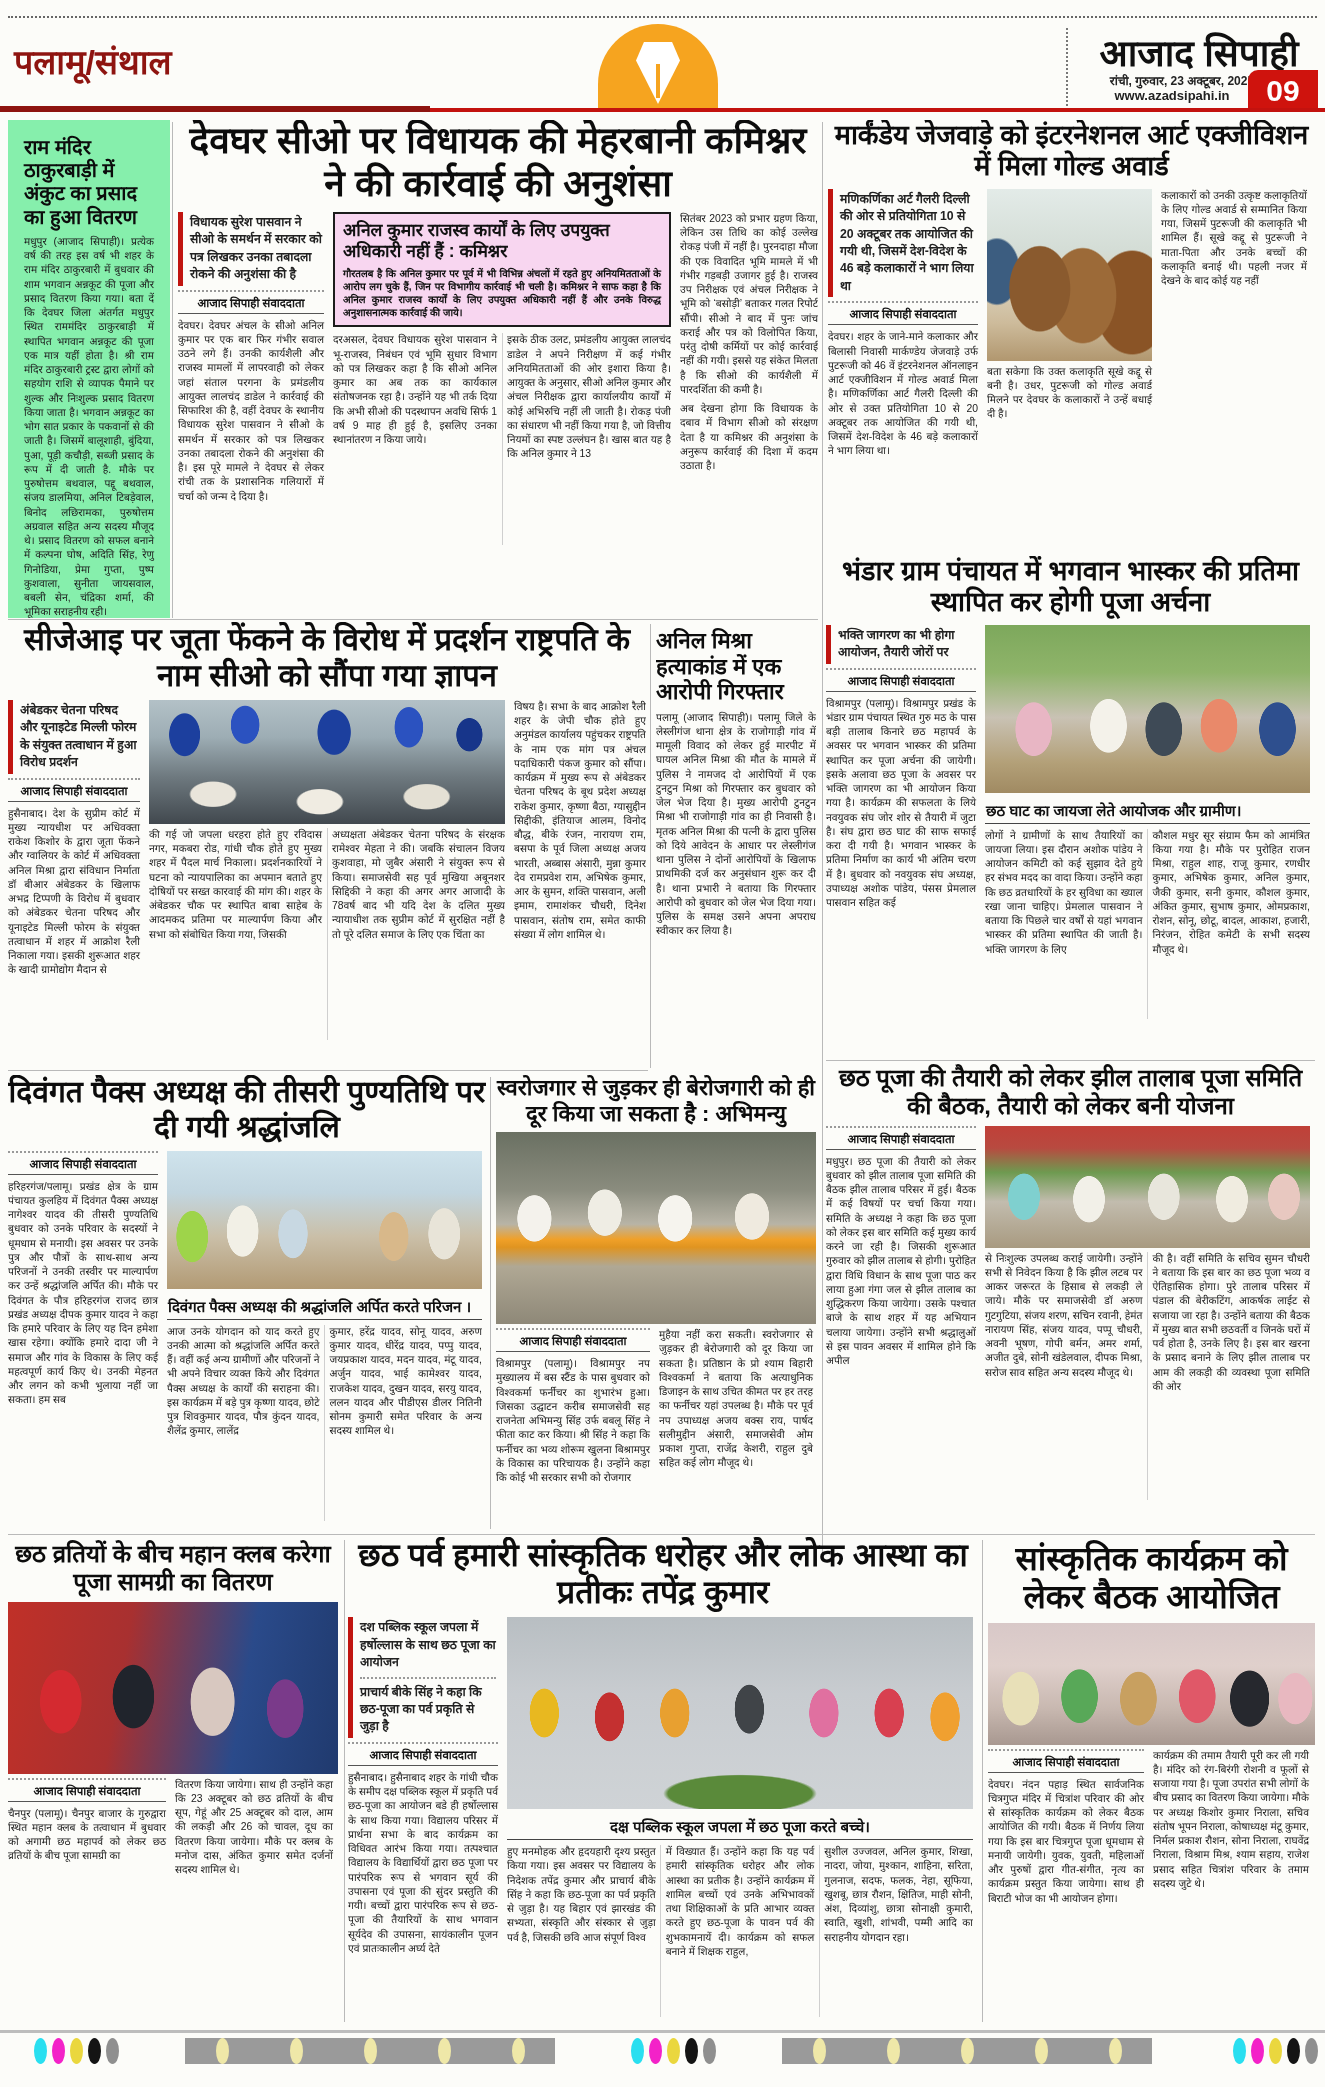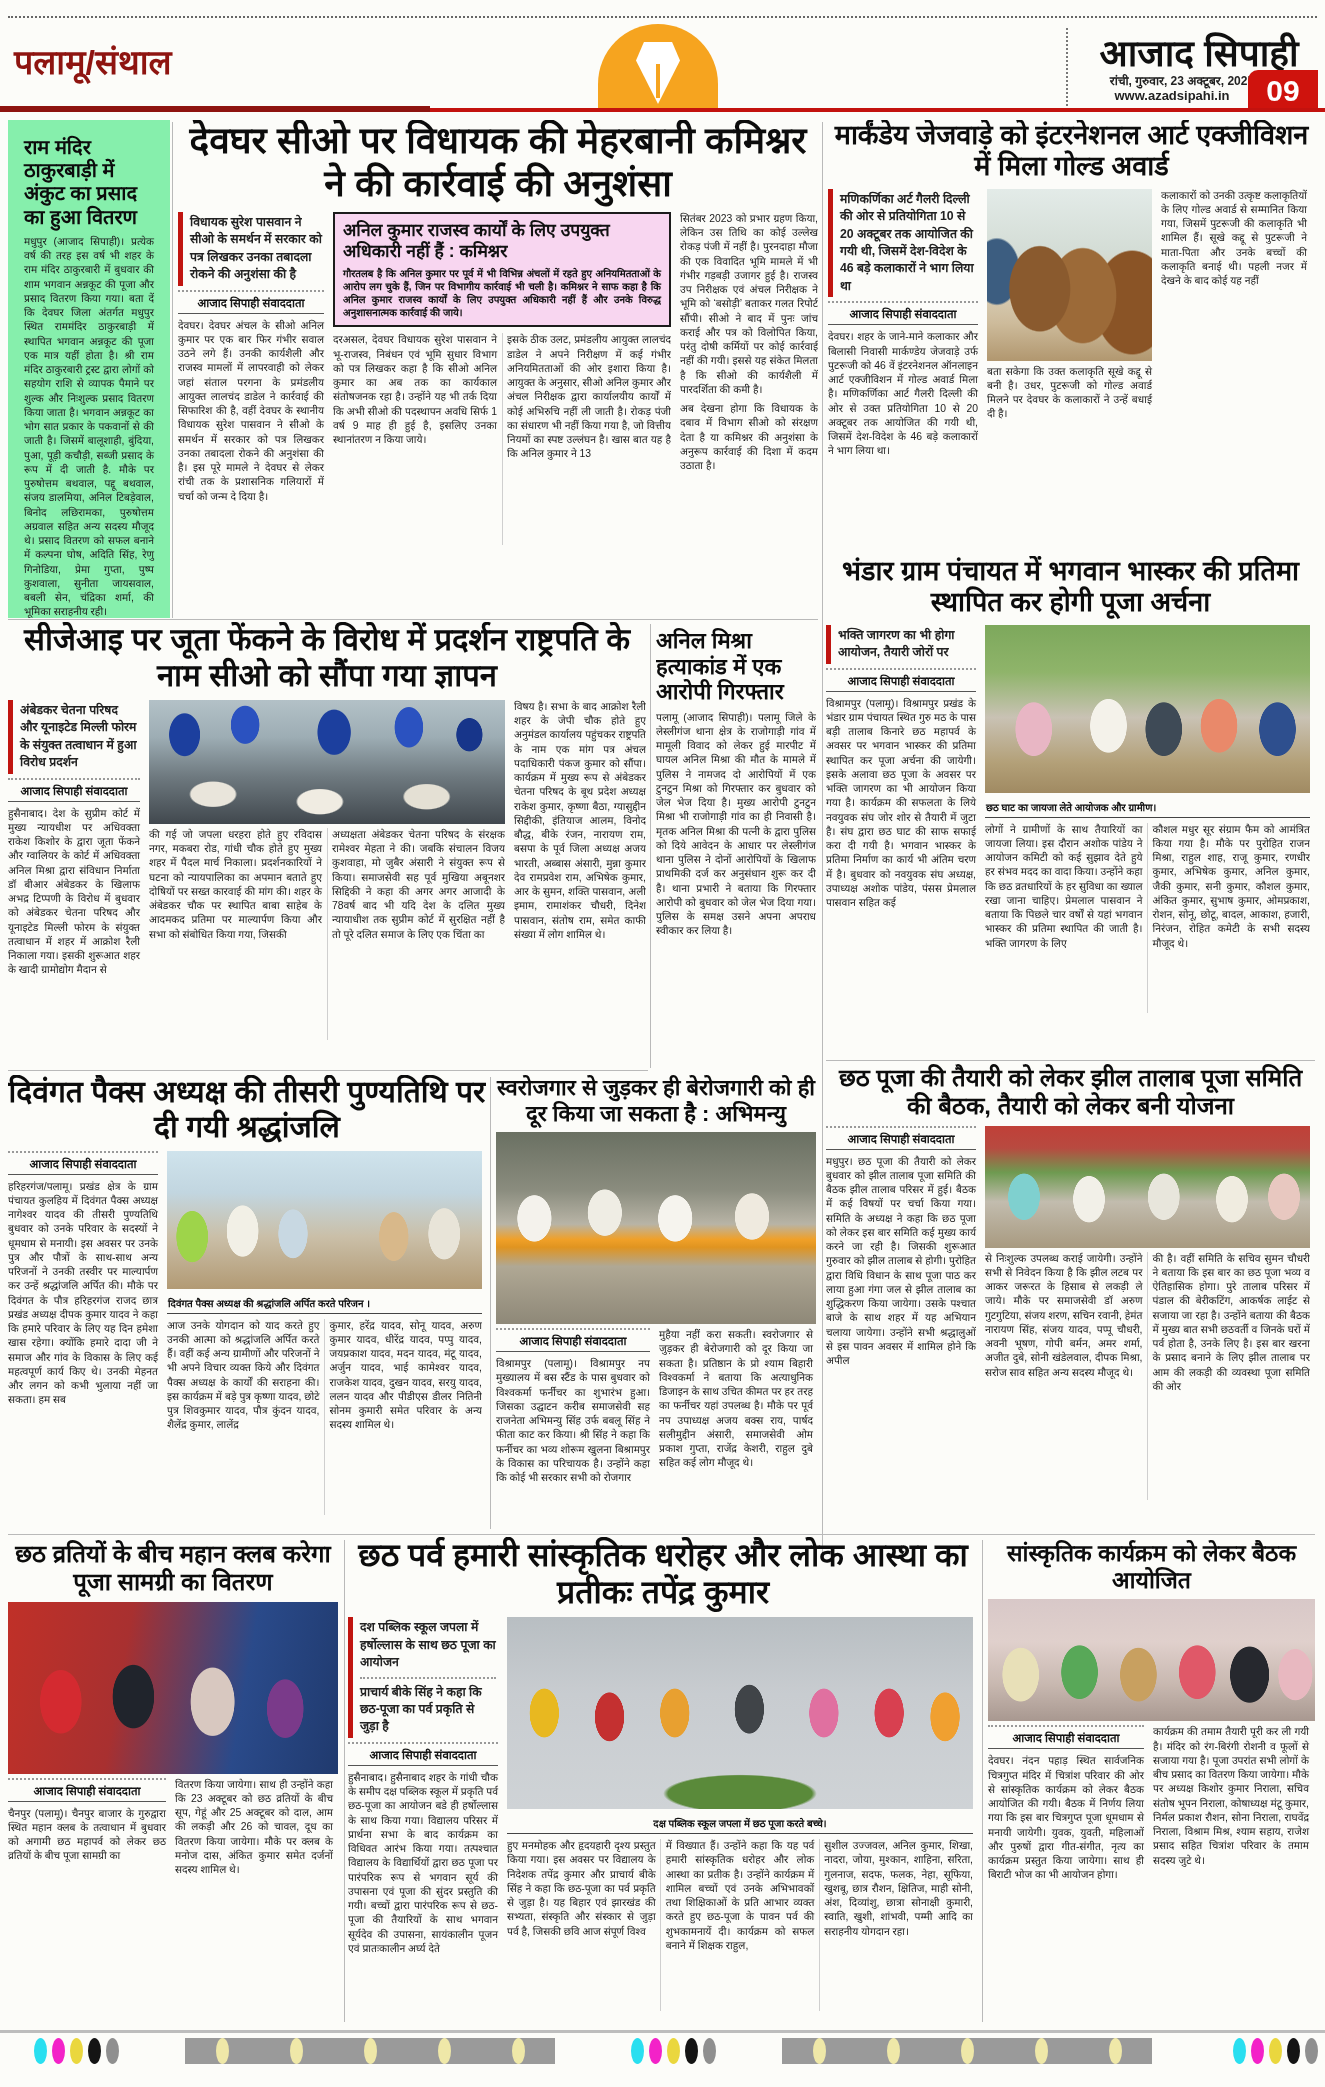--- a/index.html
+++ b/index.html
@@ -10,21 +10,21 @@
   }
   .art { position:absolute; overflow:hidden; }
   .headline { font-weight:bold; color:#0c0c0c; text-align:center; line-height:1.16; margin:0 0 6px 0; }
   .headline.left { text-align:left; }
   .body-text { font-size:10.4px; line-height:1.37; text-align:justify; color:#1b1b1b; margin:0 0 5px 0; }
   .byline { font-weight:bold; text-align:center; font-size:11.5px; color:#131313;
             border-bottom:1px solid #555; border-top:2px dotted #999; padding:3px 0; margin:0 0 5px 0; }
   .quote-block { border-left:5px solid #c01510; padding:2px 2px 2px 7px; font-weight:bold;
                  font-size:12.3px; line-height:1.42; color:#222; text-align:left; margin-bottom:4px; }
   .dotted-rule { border-top:2px dotted #999; margin:5px 0; }
-  .caption { font-weight:bold; font-size:10px; color:#111; padding:3px 1px;
+  .caption { font-weight:bold; font-size:15px; color:#111; padding:3px 1px;
              border-bottom:1.5px solid #444; margin-bottom:5px; }
   .flexrow { display:flex; gap:9px; }
   .cols2 { column-count:2; column-gap:10px; column-rule:1px solid #cfcfcf; }
   .cols3 { column-count:3; column-gap:10px; column-rule:1px solid #cfcfcf; }
   .pink-box { background:#f8d6f0; border:2px solid #1c1c1c; padding:6px 8px; margin-bottom:6px; }
   .pink-title { font-size:17.5px; font-weight:bold; line-height:1.22; margin:0 0 4px 0; }
   .pink-body { font-size:10px; font-weight:bold; line-height:1.32; text-align:justify; margin:0; }
   .vrule { position:absolute; width:1px; background:#b9b9b9; }
   .hrule { position:absolute; height:1px; background:#b9b9b9; }
   .photo { width:100%; background-color:#8b9196; margin-bottom:4px; }
@@ -334,21 +334,21 @@
         <div class="cols3" style="height:172px;overflow:hidden;">
           <p class="body-text">हुए मनमोहक और हृदयहारी दृश्य प्रस्तुत किया गया। इस अवसर पर विद्यालय के निदेशक तपेंद्र कुमार और प्राचार्य बीके सिंह ने कहा कि छठ-पूजा का पर्व प्रकृति से जुड़ा है। यह बिहार एवं झारखंड की सभ्यता, संस्कृति और संस्कार से जुड़ा पर्व है, जिसकी छवि आज संपूर्ण विश्व</p>
           <p class="body-text">में विख्यात हैं। उन्होंने कहा कि यह पर्व हमारी सांस्कृतिक धरोहर और लोक आस्था का प्रतीक है। उन्होंने कार्यक्रम में शामिल बच्चों एवं उनके अभिभावकों तथा शिक्षिकाओं के प्रति आभार व्यक्त करते हुए छठ-पूजा के पावन पर्व की शुभकामनायें दी। कार्यक्रम को सफल बनाने में शिक्षक राहुल,</p>
           <p class="body-text">सुशील उज्जवल, अनिल कुमार, शिखा, नादरा, जोया, मुश्कान, शाहिना, सरिता, गुलनाज, सदफ, फलक, नेहा, सूफिया, खुशबू, छात्र रौशन, क्षितिज, माही सोनी, अंश, दिव्यांशु, छात्रा सोनाक्षी कुमारी, स्वाति, खुशी, शांभवी, पम्मी आदि का सराहनीय योगदान रहा।</p>
         </div>
       </div>
     </div>
   </section>
 
   <section class="art" style="left:988px;top:1540px;width:327px;height:482px;">
-    <h2 class="headline" style="font-size:23px;">सांस्कृतिक कार्यक्रम को लेकर बैठक आयोजित</h2>
+    <h2 class="headline" style="font-size:33px;">सांस्कृतिक कार्यक्रम को लेकर बैठक आयोजित</h2>
     <div class="photo ph-sanskritik" style="height:122px;"></div>
     <div class="flexrow">
       <div style="width:156px;flex:none;">
         <div class="byline">आजाद सिपाही संवाददाता</div>
         <p class="body-text">देवघर। नंदन पहाड़ स्थित सार्वजनिक चित्रगुप्त मंदिर में चित्रांश परिवार की ओर से सांस्कृतिक कार्यक्रम को लेकर बैठक आयोजित की गयी। बैठक में निर्णय लिया गया कि इस बार चित्रगुप्त पूजा धूमधाम से मनायी जायेगी। युवक, युवती, महिलाओं और पुरुषों द्वारा गीत-संगीत, नृत्य का कार्यक्रम प्रस्तुत किया जायेगा। साथ ही बिराटी भोज का भी आयोजन होगा।</p>
       </div>
       <div style="width:156px;flex:none;">
         <p class="body-text">कार्यक्रम की तमाम तैयारी पूरी कर ली गयी है। मंदिर को रंग-बिरंगी रोशनी व फूलों से सजाया गया है। पूजा उपरांत सभी लोगों के बीच प्रसाद का वितरण किया जायेगा। मौके पर अध्यक्ष किशोर कुमार निराला, सचिव संतोष भूपन निराला, कोषाध्यक्ष मंटू कुमार, निर्मल प्रकाश रौशन, सोना निराला, राघवेंद्र निराला, विश्राम मिश्र, श्याम सहाय, राजेश प्रसाद सहित चित्रांश परिवार के तमाम सदस्य जुटे थे।</p>
       </div>
     </div>

